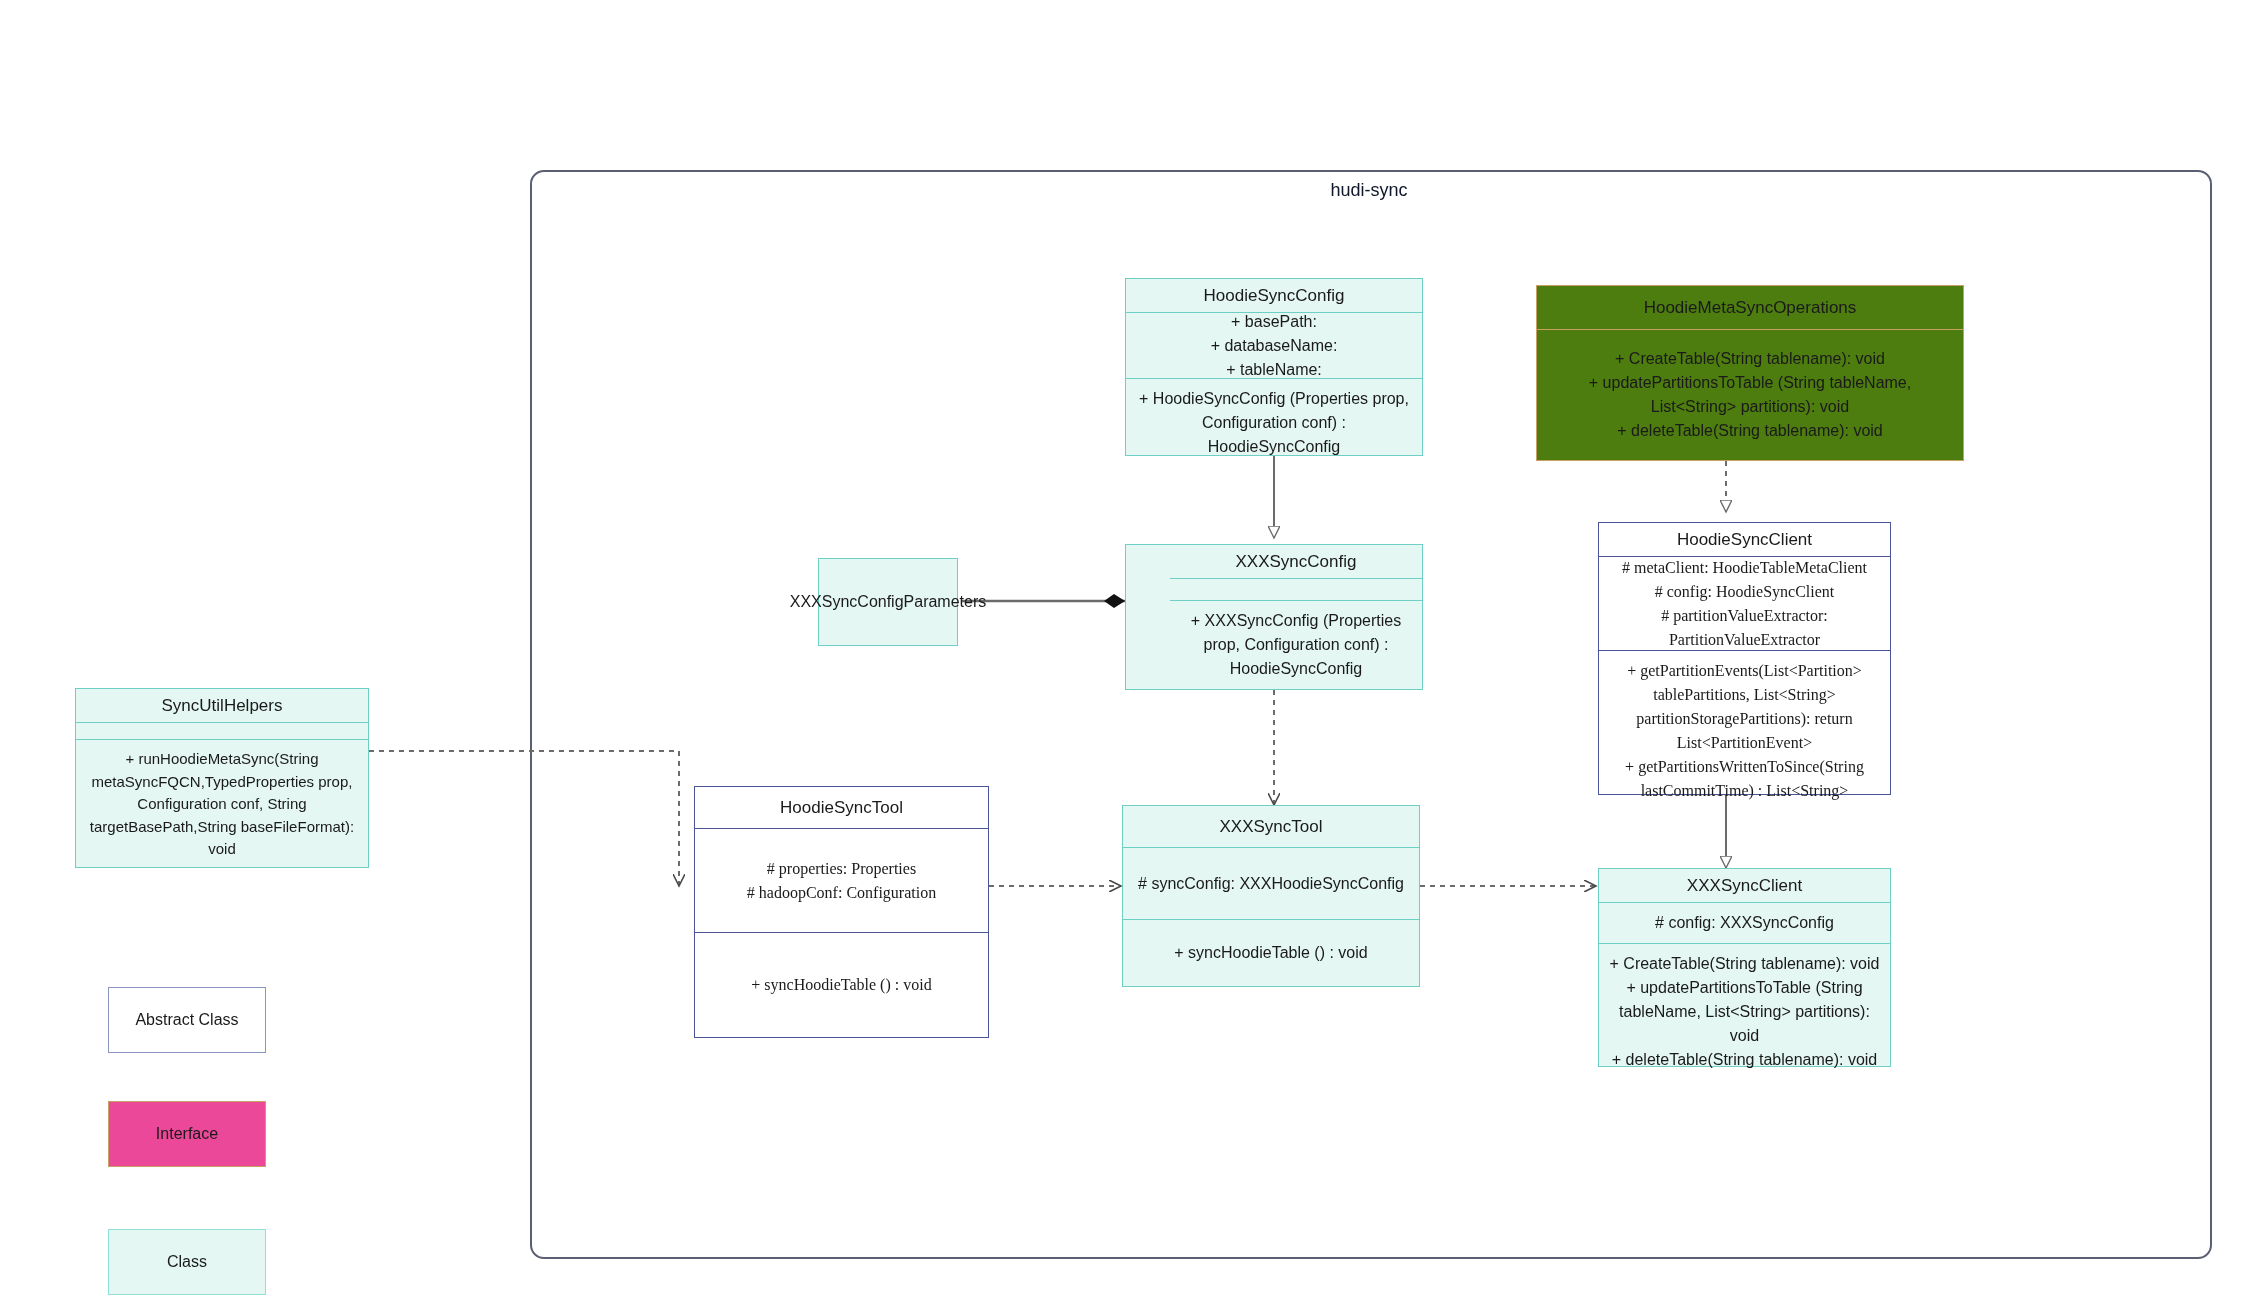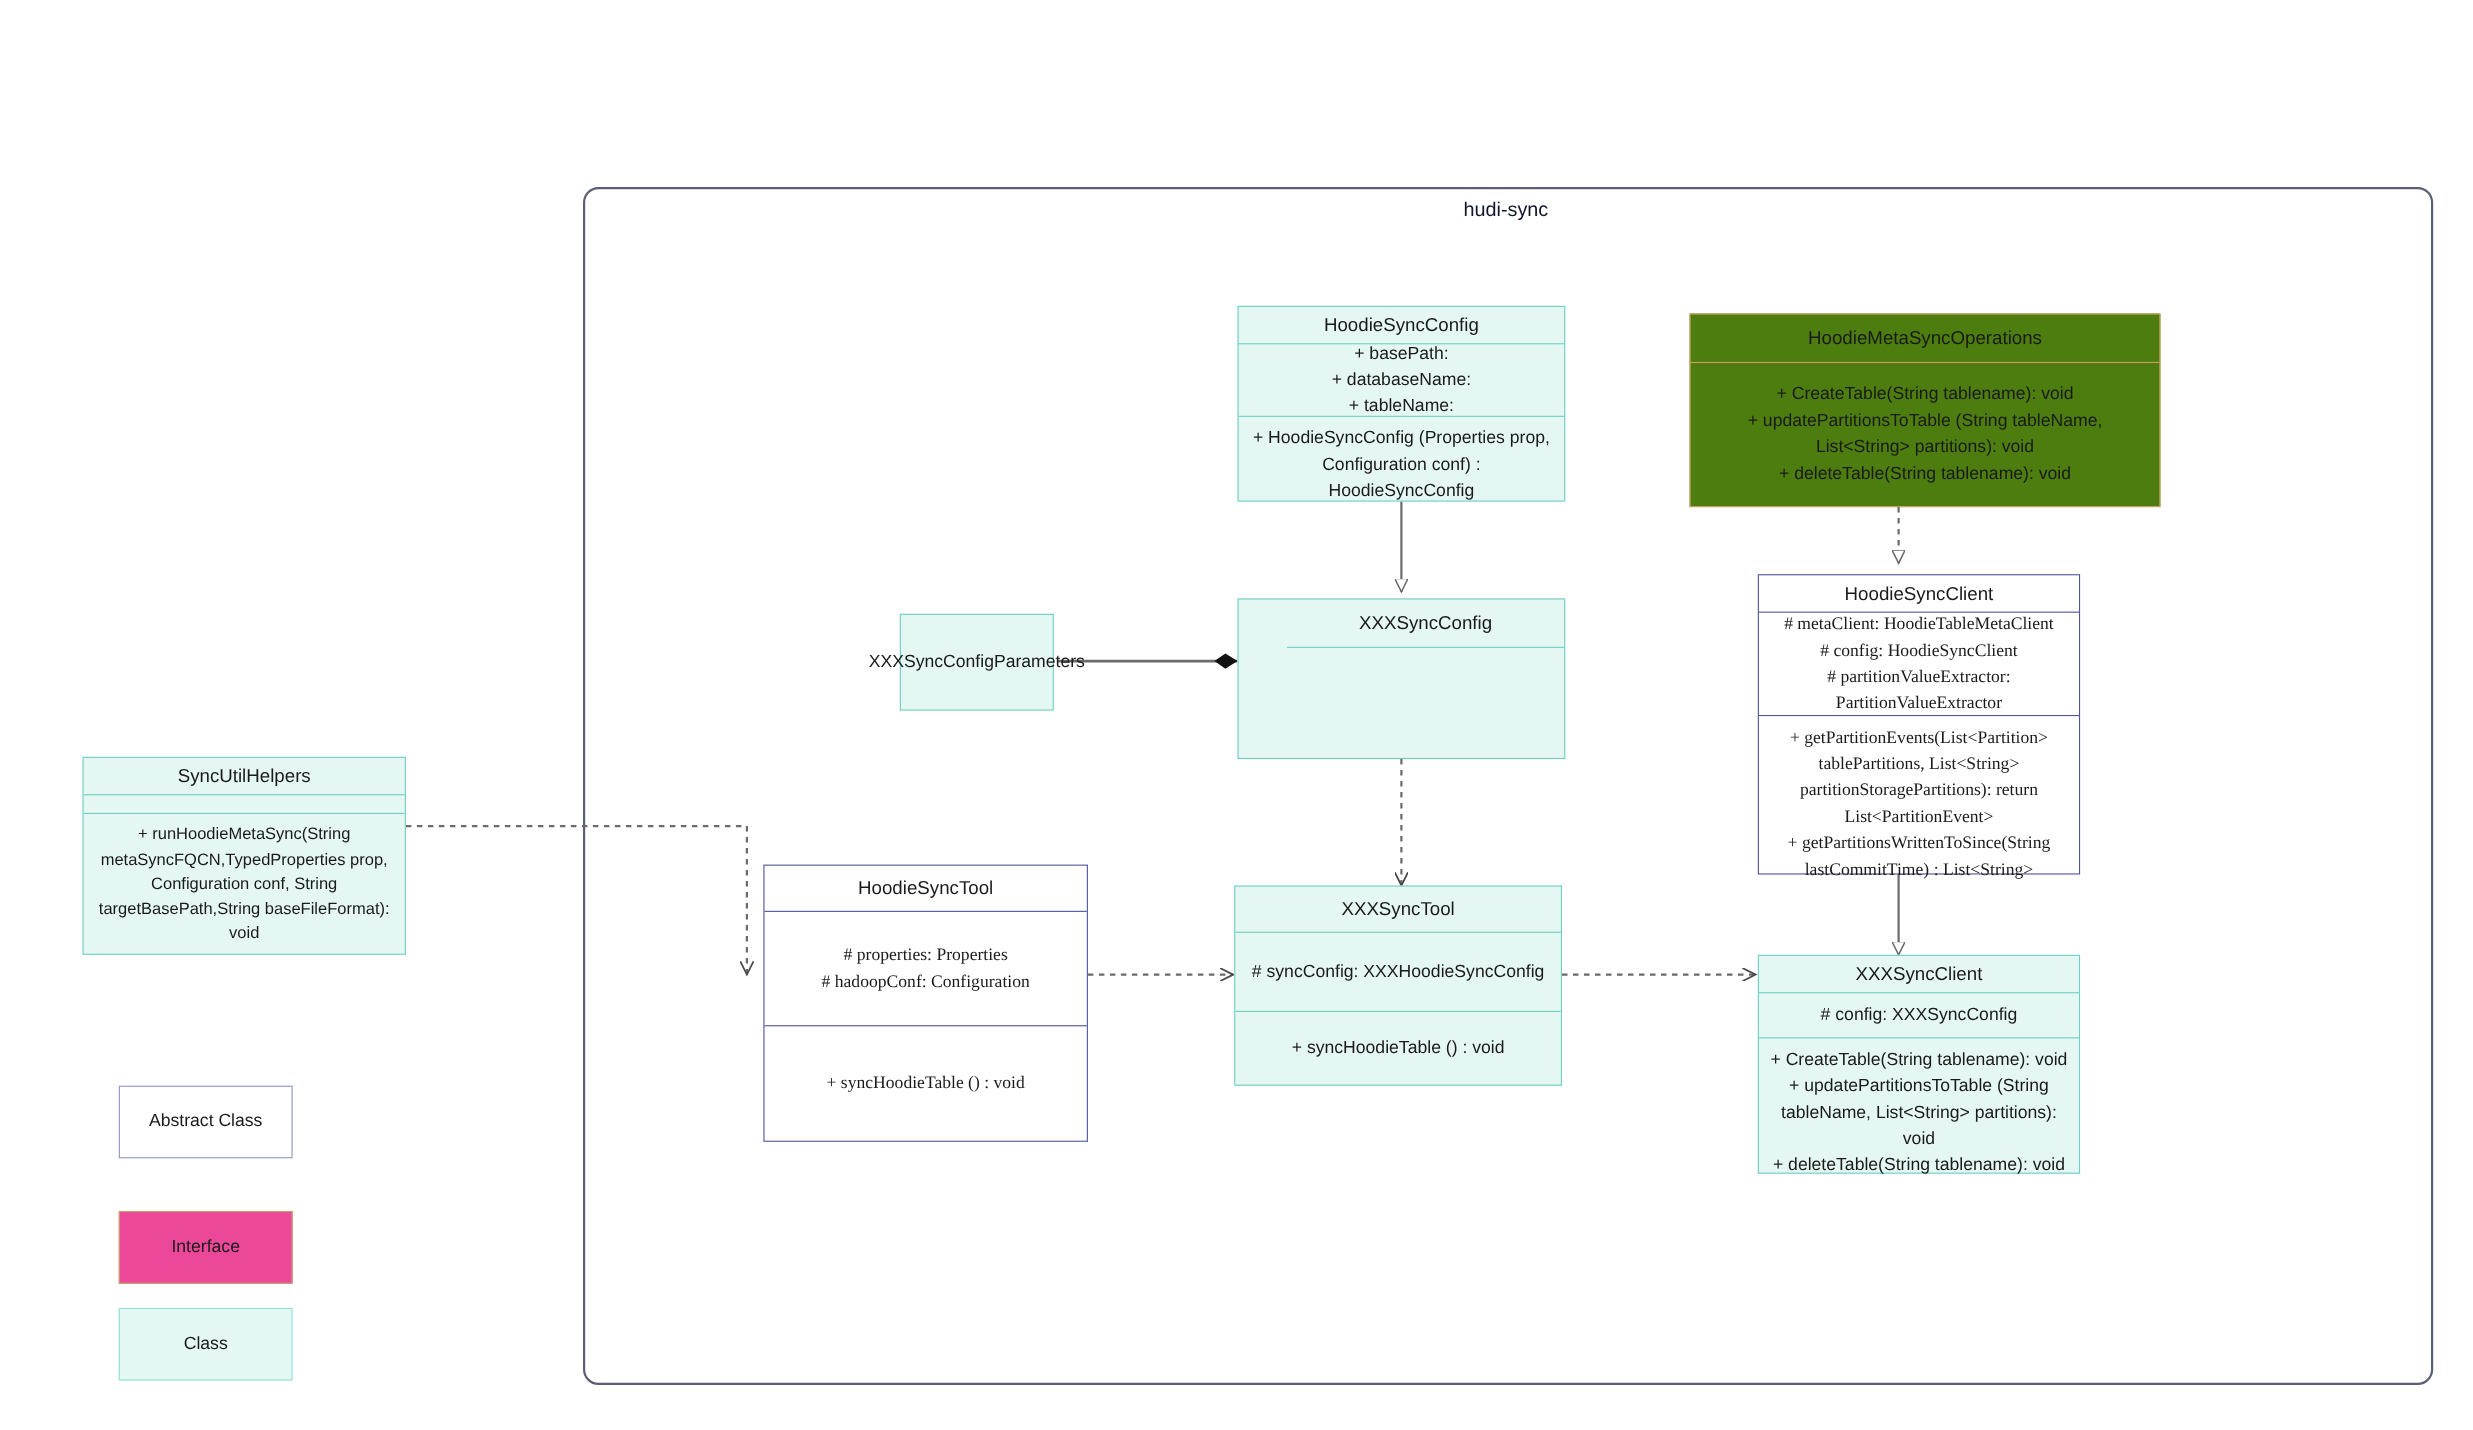--- a/index.html
+++ b/index.html
@@ -158,20 +158,21 @@
     <div class="sec" style="height:94px;">#   metaClient: HoodieTableMetaClient
 #   config: HoodieSyncClient
 #    partitionValueExtractor: PartitionValueExtractor</div>
     <div class="sec" style="flex:1;">+   getPartitionEvents(List&lt;Partition&gt; tablePartitions, List&lt;String&gt; partitionStoragePartitions): return List&lt;PartitionEvent&gt;
 +   getPartitionsWrittenToSince(String lastCommitTime) : List&lt;String&gt;</div>
   </div>
 
   <div class="node k-class" style="left:1125px; top:544px; width:298px; height:146px;padding-left:44px;">
     <div class="hdr" style="height:44px;">XXXSyncConfig</div>
     <div class="sec" style="height:42px;"></div>
+    <div class="sec" style="flex:1;">+   XXXSyncConfig (Properties prop, Configuration conf) : HoodieSyncConfig</div>
   </div>
 
   <div class="node k-class" style="left:818px; top:558px; width:140px; height:88px;">
     <div class="hdr nb" style="height:100%; font-size:16px;">XXXSyncConfigParameters</div>
   </div>
 
   <div class="node k-class" style="left:75px; top:688px; width:294px; height:180px;">
     <div class="hdr" style="height:44px;">SyncUtilHelpers</div>
     <div class="sec" style="height:42px;"></div>
     <div class="sec" style="flex:1; font-size:15px;">+    runHoodieMetaSync(String metaSyncFQCN,TypedProperties prop, Configuration conf, String targetBasePath,String baseFileFormat): void</div>
@@ -199,17 +200,17 @@
   </div>
 
   <div class="legend-box lg-abstract" style="left:108px; top:987px; width:158px; height:66px;">
     <span>Abstract Class</span>
   </div>
 
   <div class="legend-box lg-interface" style="left:108px; top:1101px; width:158px; height:66px;">
     <span>Interface</span>
   </div>
 
-  <div class="legend-box lg-class" style="left:108px; top:1189px; width:158px; height:66px;">
+  <div class="legend-box lg-class" style="left:108px; top:1229px; width:158px; height:66px;">
     <span>Class</span>
   </div>
 
 </div>
 
 </body></html>

